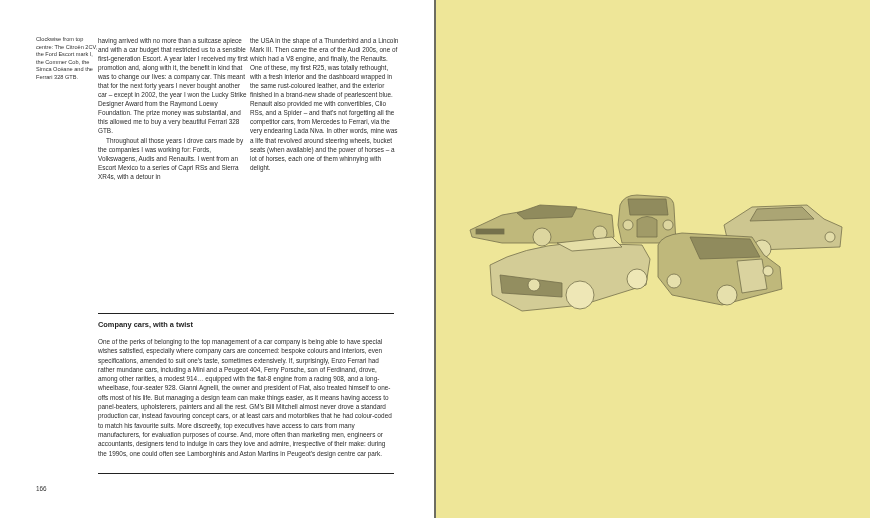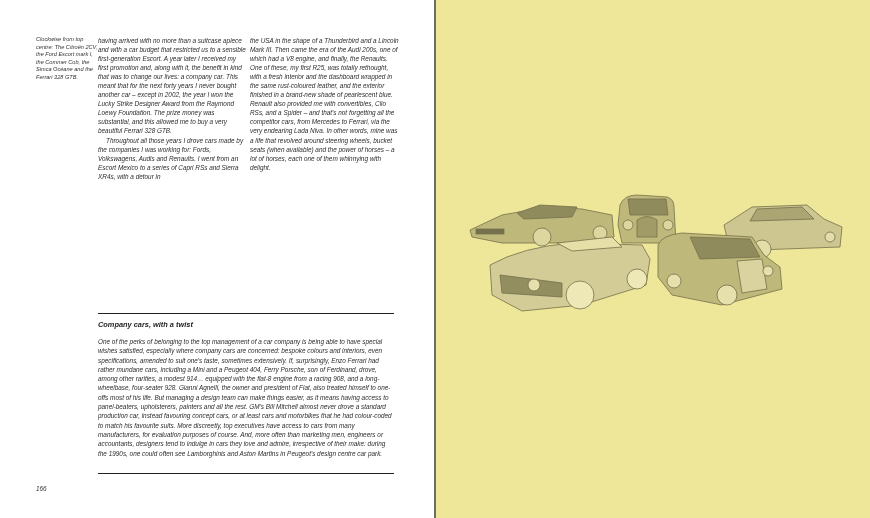--- a/index.html
+++ b/index.html
@@ -1,17 +1,17 @@
 <!DOCTYPE html>
 <html><head>
 <meta charset="utf-8">
 <style>
   html, body { margin:0; padding:0; }
   body { width:870px; height:518px; position:relative; overflow:hidden; background:#fff; font-family:"Liberation Sans", sans-serif; color:#2a2a2a; }
-  .page-left { position:absolute; left:0; top:0; width:434px; height:412px; background:#fff;font-style:italic; }
+  .page-left { position:absolute; left:0; top:0; width:434px; height:412px; background:#fff; }
   .spine { position:absolute; left:434px; top:0; width:2px; height:518px; background:#6d6d62; }
   .page-right { position:absolute; left:436px; top:0; width:434px; height:518px; background:#eee698; }
   .caption { position:absolute; left:36px; top:36px; width:62px; font-size:5.6px; line-height:7.6px; color:#333; }
   .col { position:absolute; top:36px; width:150px; font-size:6.4px; line-height:9.05px; color:#2b2b2b; }
   .col p { margin:0; }
   .col p.indent { text-indent:8px; }
   .col1 { left:98px; }
   .col2 { left:250px; }
   .rule { position:absolute; left:98px; width:296px; height:1px; background:#222; }
   .rule.top { top:313px; }

